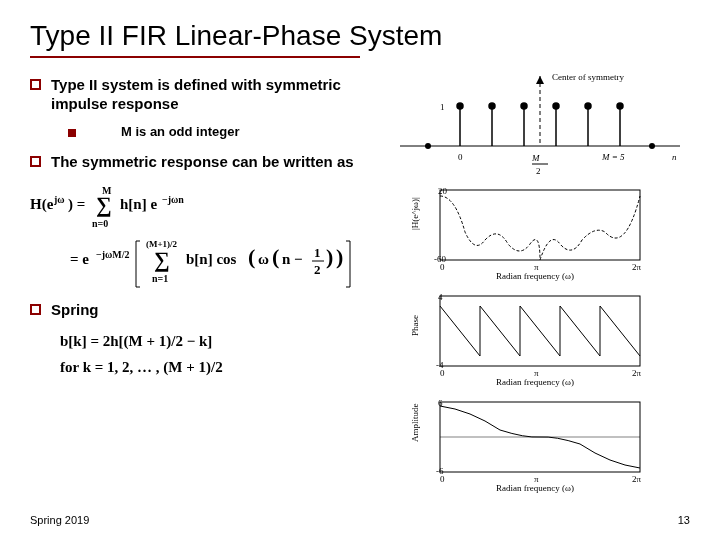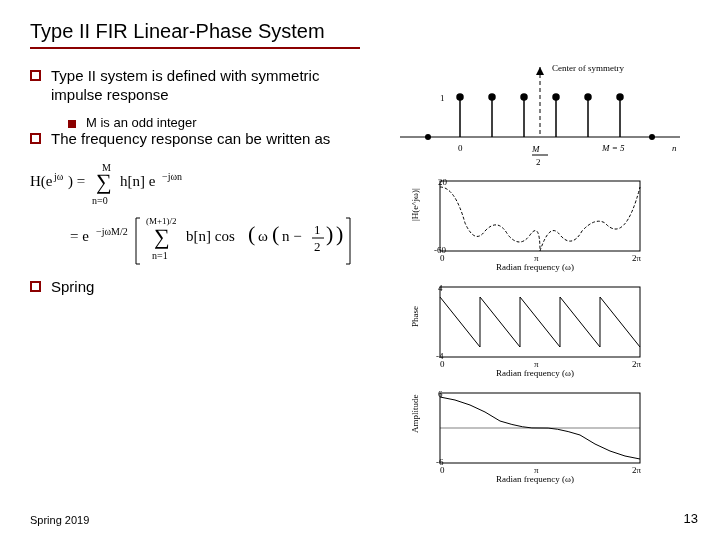--- a/index.html
+++ b/index.html
@@ -11,37 +11,38 @@
     position: relative;
     overflow: hidden;
   }
   .slide {
     width: 100%;
     height: 100%;
     padding: 20px 30px;
     position: relative;
   }
   .title {
-    font-size: 20px;
+    font-size: 28px;
     font-weight: 400;
     color: #000;
     margin-bottom: 4px;
   }
   .title-underline {
     width: 330px;
     height: 2px;
     background: #8b0000;
     margin-bottom: 18px;
   }
   .content-row {
     display: flex;
     gap: 18px;
   }
   .left-col {
     width: 360px;
+    font-weight: bold;
   }
   .right-col {
     width: 300px;
     display: flex;
     flex-direction: column;
     gap: 6px;
   }
   .bullet-l1 {
     display: flex;
     align-items: flex-start;
@@ -58,20 +59,22 @@
   .bullet-l1-text {
     font-size: 15px;
     line-height: 1.25;
     color: #000;
   }
   .bullet-l2 {
     display: flex;
     align-items: center;
     margin-left: 38px;
     margin-top: 10px;
+    margin-bottom: 14px;
+    gap: 35px;
   }
   .bullet-square {
     width: 8px;
     height: 8px;
     background: #8b0000;
     margin-right: 10px;
     margin-top: 4px;
     flex-shrink: 0;
   }
   .bullet-l2-text {
@@ -87,22 +90,22 @@
   .footer {
     position: absolute;
     bottom: 14px;
     left: 30px;
     font-size: 11px;
     color: #000;
   }
   .pagenum {
     position: absolute;
     bottom: 14px;
-    right: 22px;
-    font-size: 13px;
+    right: 30px;
+    font-size: 11px;
     color: #000;
   }
   .impulse-chart {
     width: 300px;
     height: 110px;
     margin-top: -10px;
   }
   .subchart {
     width: 250px;
     height: 100px;
@@ -128,21 +131,21 @@
       </div>
 
 
       <div class="bullet-l2">
         <div class="bullet-square"></div>
         <div class="bullet-l2-text">M is an odd integer</div>
       </div>
 
       <div class="bullet-l1">
         <div class="bullet-box"></div>
-        <div class="bullet-l1-text">The frequency response can be written as</div>
+        <div class="bullet-l1-text">The symmetric response can be written as</div>
       </div>
 
       <div class="formula">
         <svg width="330" height="120">
           <text x="0" y="30" font-family="serif" font-size="15">H(e</text>
           <text x="24" y="24" font-family="serif" font-size="10">jω</text>
           <text x="38" y="30" font-family="serif" font-size="15">) = </text>
           <text x="72" y="15" font-family="serif" font-size="10">M</text>
           <text x="66" y="33" font-family="serif" font-size="22">∑</text>
           <text x="62" y="48" font-family="serif" font-size="10">n=0</text>
@@ -169,20 +172,26 @@
           <text x="296" y="85" font-family="serif" font-size="22">)</text>
           <text x="306" y="85" font-family="serif" font-size="22">)</text>
         </svg>
       </div>
 
       <div class="bullet-l1" style="margin-top:-6px;">
         <div class="bullet-box"></div>
         <div class="bullet-l1-text">Spring</div>
       </div>
 
+      <div class="formula">
+        <svg width="300" height="56">
+          <text x="30" y="18" font-family="serif" font-size="15">b[k] = 2h[(M + 1)/2 − k]</text>
+          <text x="30" y="44" font-family="serif" font-size="15">for k = 1, 2, … , (M + 1)/2</text>
+        </svg>
+      </div>
 
     </div>
 
     <div class="right-col">
 
       <svg class="impulse-chart" viewBox="0 0 300 110">
         <line x1="10" y1="80" x2="290" y2="80" stroke="#000" stroke-width="1"></line>
         <line x1="150" y1="10" x2="150" y2="80" stroke="#000" stroke-dasharray="4,3"></line>
         <polygon points="150,10 146,18 154,18" fill="#000"></polygon>
         <text x="162" y="14" class="axis-label" font-size="11">Center of symmetry</text>

